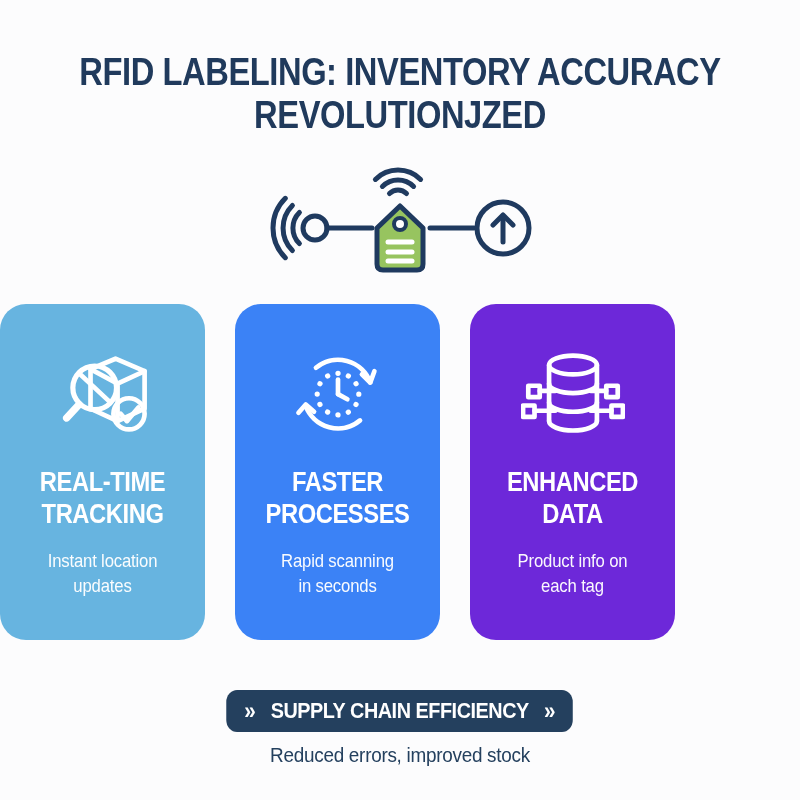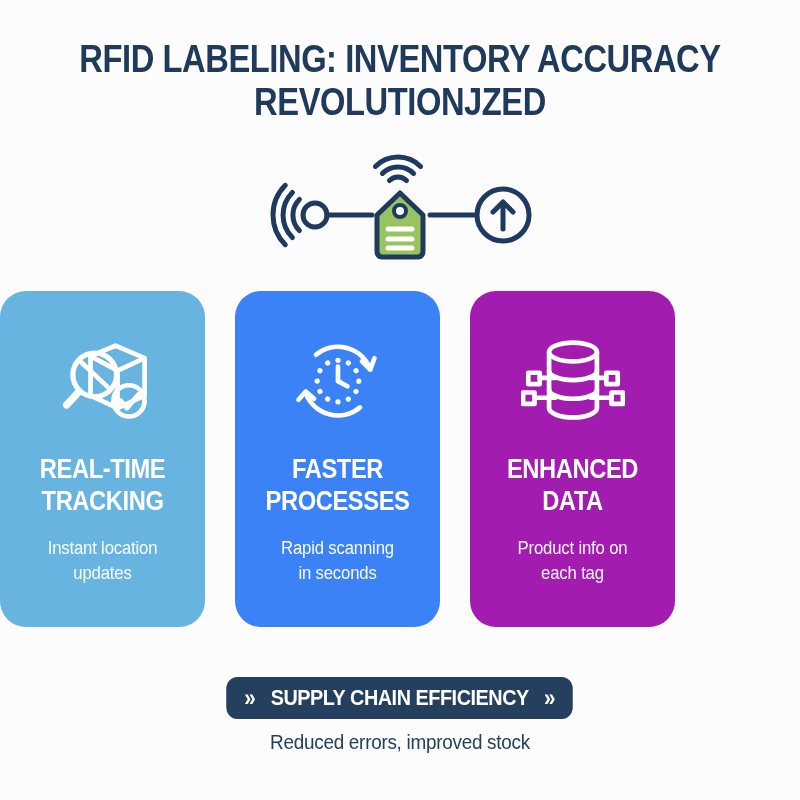--- a/index.html
+++ b/index.html
@@ -2,21 +2,21 @@
 <html><head>
 <meta charset="utf-8">
 <style>
   html, body { margin: 0; padding: 0; }
   body {
     width: 800px; height: 800px;
     background: #FCFCFD;
     font-family: "Liberation Sans", sans-serif;
     overflow: hidden;
   }
-  .page { width: 800px; height: 672px; position: relative; }
+  .page { width: 800px; height: 672px; position: relative; margin-top: 13px; }
 
   
   .title {
     margin: 0; padding-top: 38px;
     text-align: center;
     color: #203A5C;
     font-size: 38px; font-weight: 700;
     line-height: 1.12; letter-spacing: -0.5px;
     transform: scaleX(0.86); transform-origin: 50% 0;
   }
@@ -155,21 +155,21 @@
       <div class="card-title">
         <div>FASTER</div>
         <div>PROCESSES</div>
       </div>
       <div class="card-sub">
         <div>Rapid scanning</div>
         <div>in seconds</div>
       </div>
     </div>
 
-    <div class="card" style="background: #a21caf;">
+    <div class="card" style="background: #6d28d9;">
       <div class="card-icon">
         <svg width="104" height="104" viewBox="0 0 100 100">
           <g fill="none" stroke="#FFFFFF" stroke-width="4.5" stroke-linecap="round" stroke-linejoin="round">
             <ellipse cx="50" cy="24" rx="23" ry="9"></ellipse>
             <line x1="27" y1="24" x2="27" y2="78"></line>
             <line x1="73" y1="24" x2="73" y2="78"></line>
             <path d="M27,78 A23,9 0 0 0 73,78"></path>
             <path d="M27,42 A23,9 0 0 0 73,42"></path>
             <path d="M27,60 A23,9 0 0 0 73,60"></path>
             <rect x="7" y="44" width="11" height="11"></rect>

